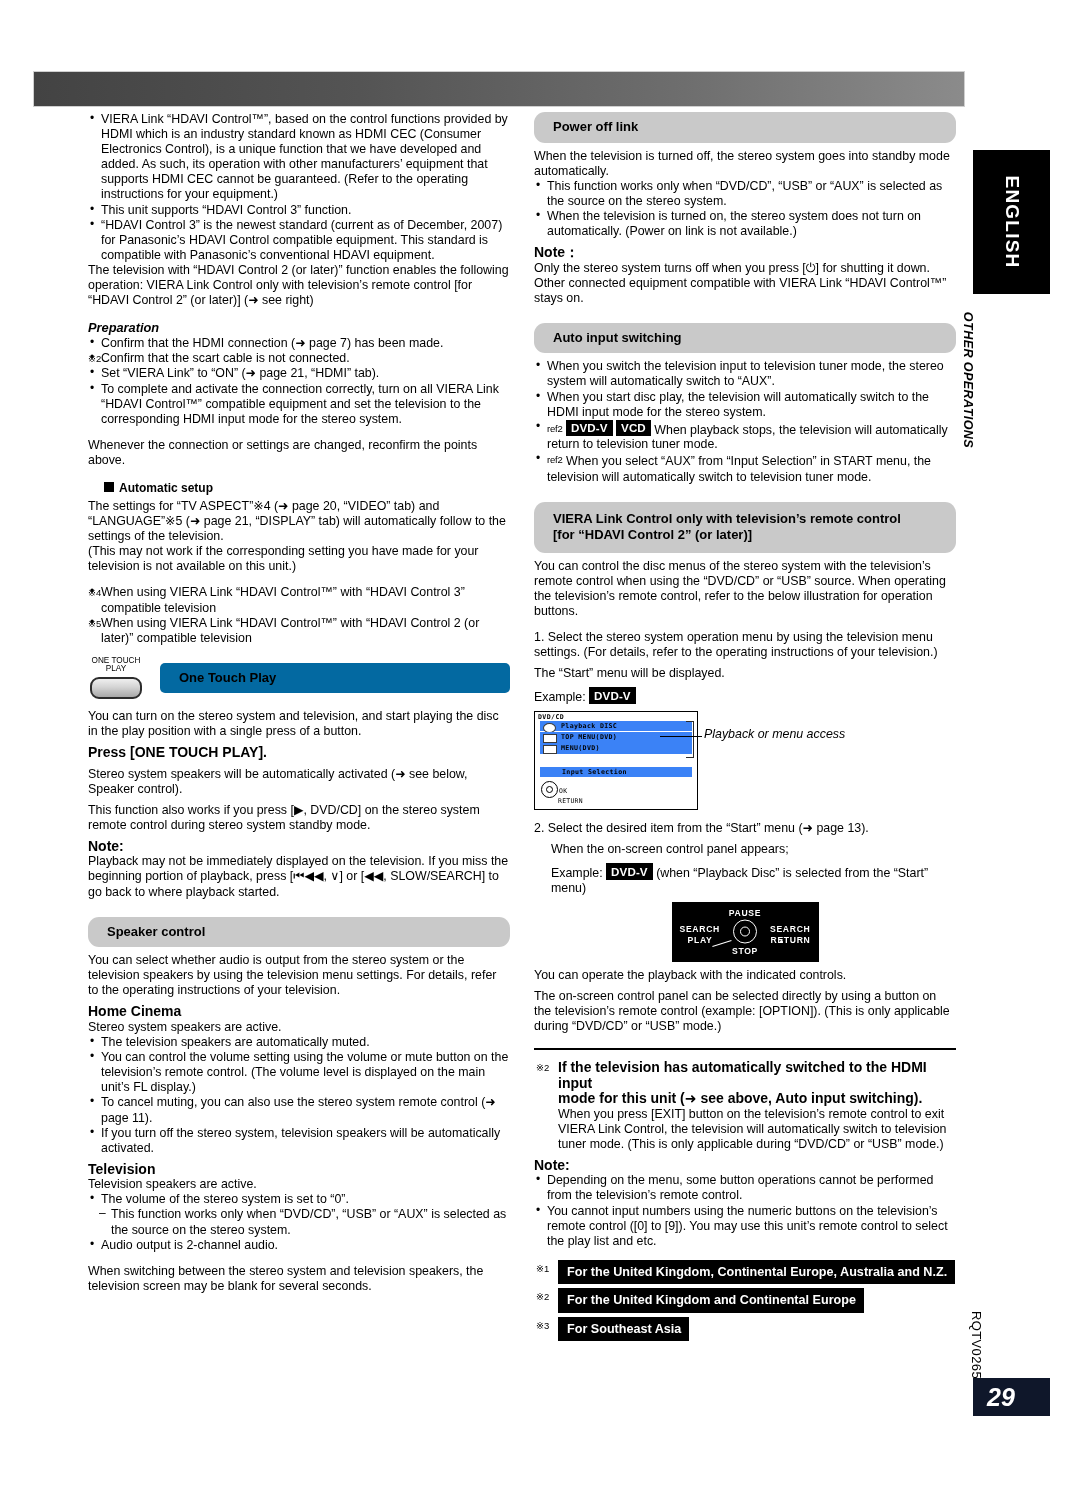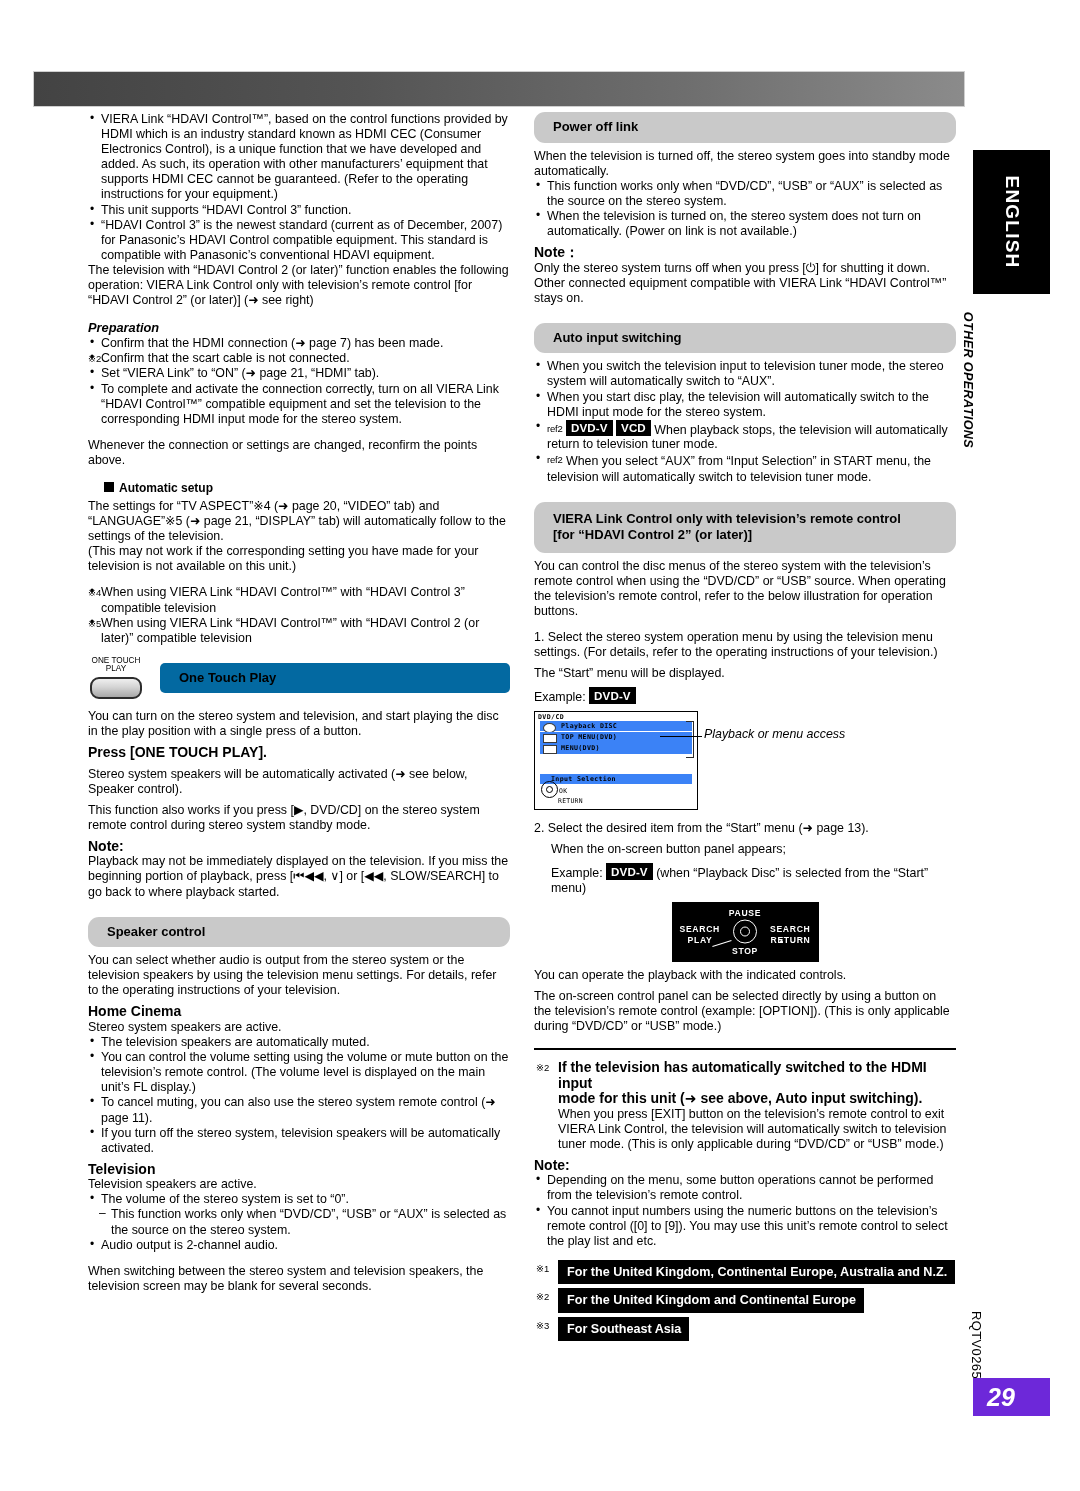--- a/index.html
+++ b/index.html
@@ -86,21 +86,21 @@
     font-family:"DejaVu Sans Mono","Liberation Mono",monospace;
   }
   .tvm-title{font-size:6.6px;letter-spacing:.4px;padding:1px 0 0 3px;font-weight:bold;}
   .tvm-rows{position:relative;margin:0 5px 0 5px;}
   .tvm-row{
     background:#3b82f6;height:10.5px;margin-bottom:.8px;position:relative;
     font-size:6.6px;font-weight:bold;line-height:10.5px;letter-spacing:.35px;padding-left:21px;
   }
   .tvm-row .ic{position:absolute;left:3px;top:2px;width:12px;height:7px;background:#fff;border:1px solid #3a3a3a;}
   .tvm-row .ic.disc{border-radius:50%;height:8px;width:11px;}
-  .tvm-row.noic{padding-left:11px;margin-top:20px;}
+  .tvm-row.noic{padding-left:22px;margin-top:13px;}
   .tvm-bracket{position:absolute;right:-2px;top:0px;width:7px;height:35px;border:1.3px solid #2a2a2a;border-left:none;}
   .tvm-foot{position:absolute;left:6px;bottom:4px;font-size:6.4px;line-height:7px;letter-spacing:.3px;}
   .tvm-foot .dial{
     display:inline-block;width:15px;height:15px;border:1.2px solid #000;border-radius:50%;
     position:relative;vertical-align:-5px;margin-right:1px;
   }
   .tvm-foot .dial:after{
     content:"";position:absolute;left:4px;top:4px;width:5px;height:5px;border:1px solid #000;border-radius:50%;
   }
   .tvm-callout{position:absolute;left:170px;top:16px;width:150px;font-style:italic;}
@@ -145,21 +145,21 @@
   .sect-vert span{
     position:absolute;left:50%;top:50%;transform:translate(-50%,-50%) rotate(90deg);
     font-style:italic;font-weight:bold;font-size:12.6px;letter-spacing:.4px;white-space:nowrap;
   }
   .code-vert{position:absolute;left:966px;top:1290px;width:20px;height:110px;}
   .code-vert span{
     position:absolute;left:50%;top:50%;transform:translate(-50%,-50%) rotate(90deg);
     font-size:13px;letter-spacing:.4px;white-space:nowrap;
   }
   .pageno{
-    position:absolute;left:973px;top:1378px;width:77px;height:38px;background:#6d28d9;
+    position:absolute;left:973px;top:1378px;width:77px;height:38px;background:#0f172a;
   }
   .pageno span{
     position:absolute;left:14px;top:5px;color:#fff;font-weight:bold;font-style:italic;font-size:25px;
   }
 </style>
 </head>
 <body>
 
 <div class="page">
 
@@ -342,21 +342,21 @@
       </div>
       <div class="tvm-callout">
         <div class="lead"></div>
         <div class="ctext">Playback or menu access</div>
       </div>
     </div>
 
     <div class="gap-s"></div>
     <div class="tx">2. Select the desired item from the “Start” menu (➜ page 13).</div>
     <div class="gap-s"></div>
-    <div class="tx" style="padding-left:17px">When the on-screen button panel appears;</div>
+    <div class="tx" style="padding-left:17px">When the on-screen control panel appears;</div>
     <div class="gap-s"></div>
     <div class="tx" style="padding-left:17px">
       <span>Example:</span>
       <span class="badge">DVD-V</span>
       <span>(when “Playback Disc” is selected from the “Start” menu)</span>
     </div>
 
     <div class="gap-s"></div>
     <div class="osd">
       <div class="t pause">PAUSE</div>

